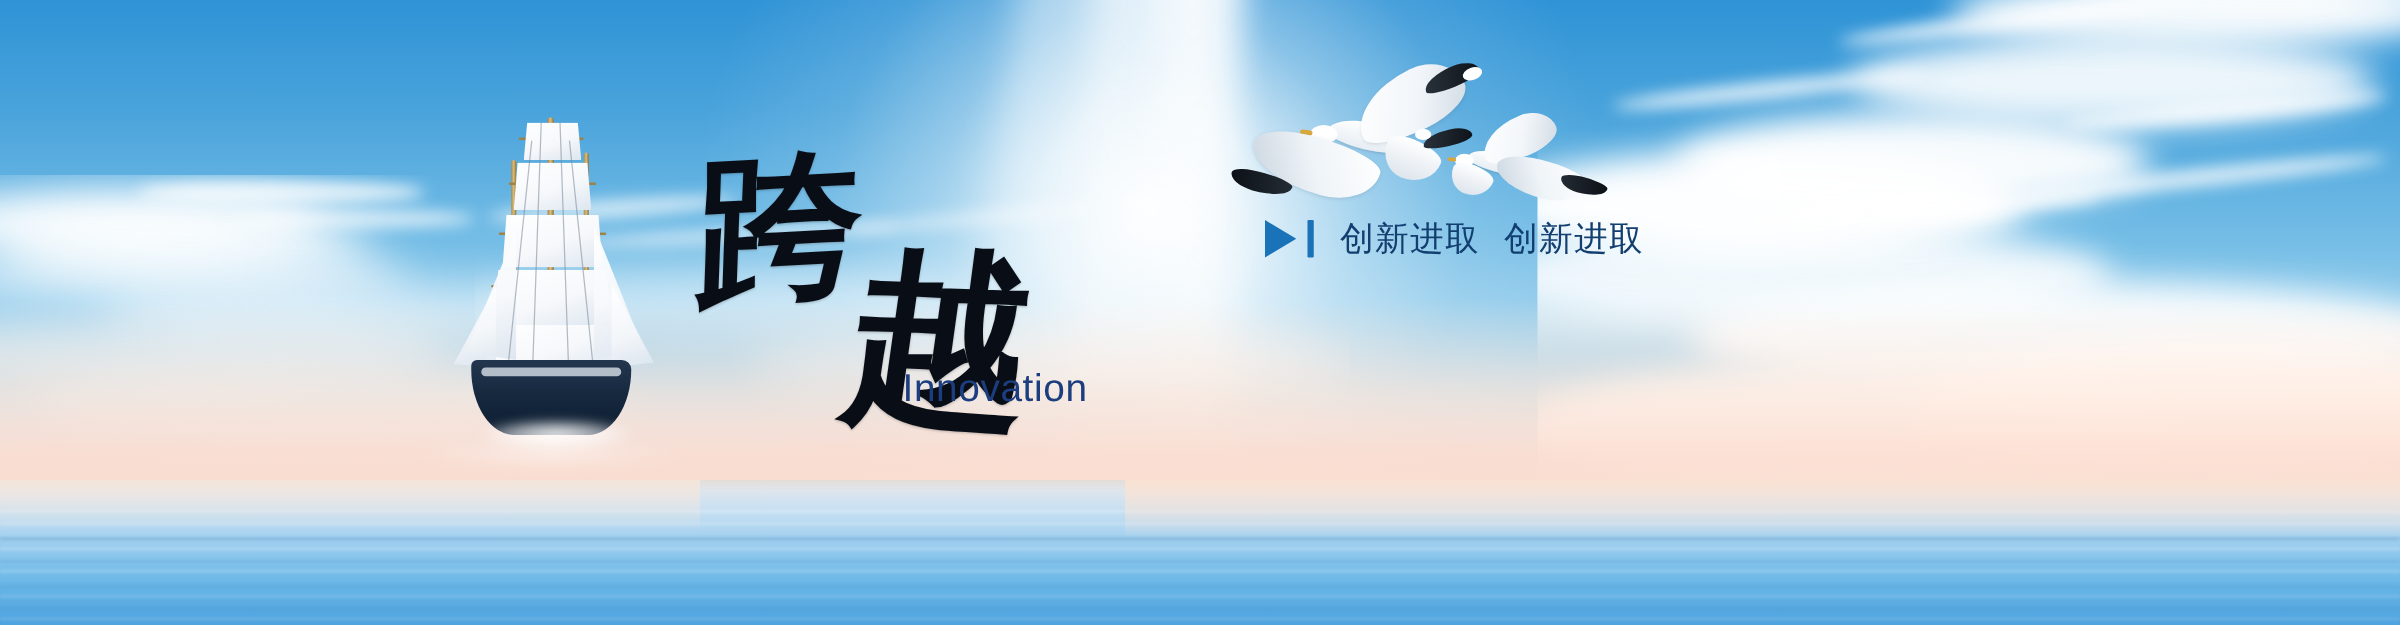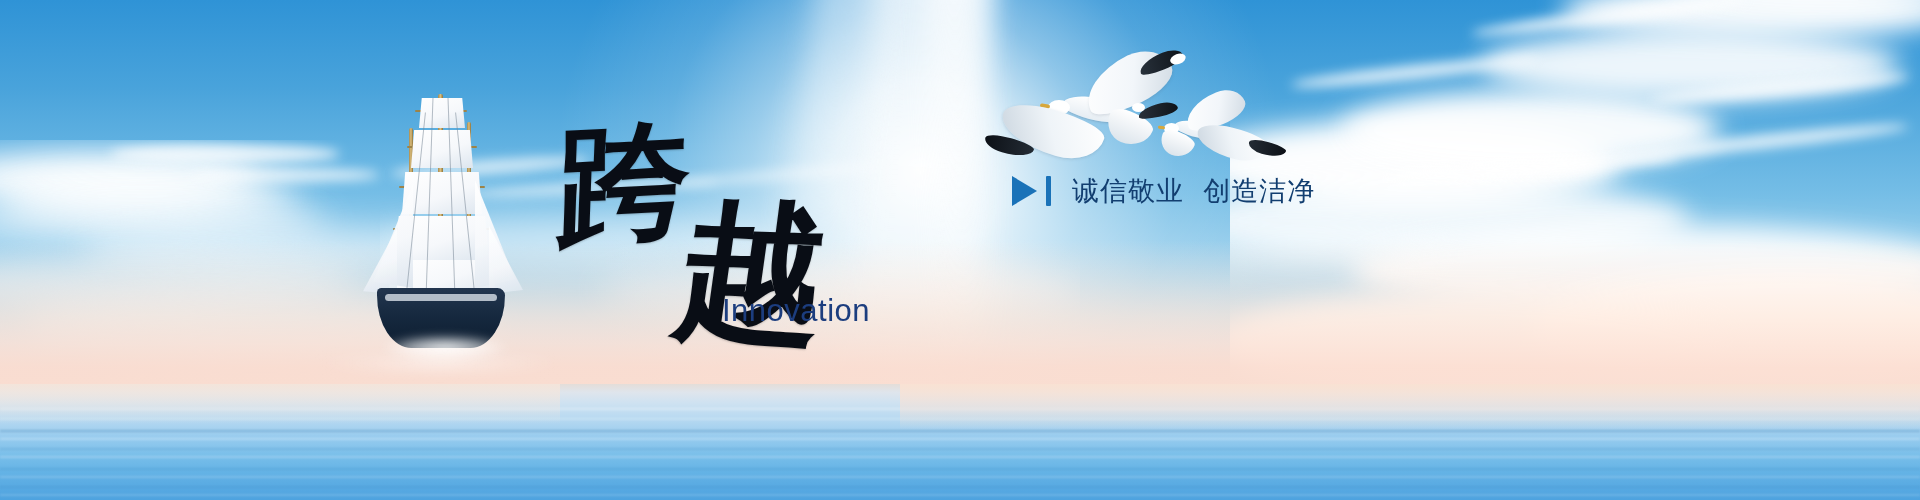--- a/index.html
+++ b/index.html
@@ -289,17 +289,17 @@
     <span id="char-kua" class="callig-char">跨</span>
     <span id="char-yue" class="callig-char">越</span>
   </div>
 
   <div id="innovation">Innovation</div>
 
   <div id="slogan-block">
     <div id="slogan-row1">
       <div class="play-tri"></div>
       <div class="vbar"></div>
-      <div id="slogan-line1">诚信敬业  创造洁净</div>
+      <div id="slogan-line1">创新进取  创新进取</div>
     </div>
   </div>
 
 </div>
 
 </body></html>

